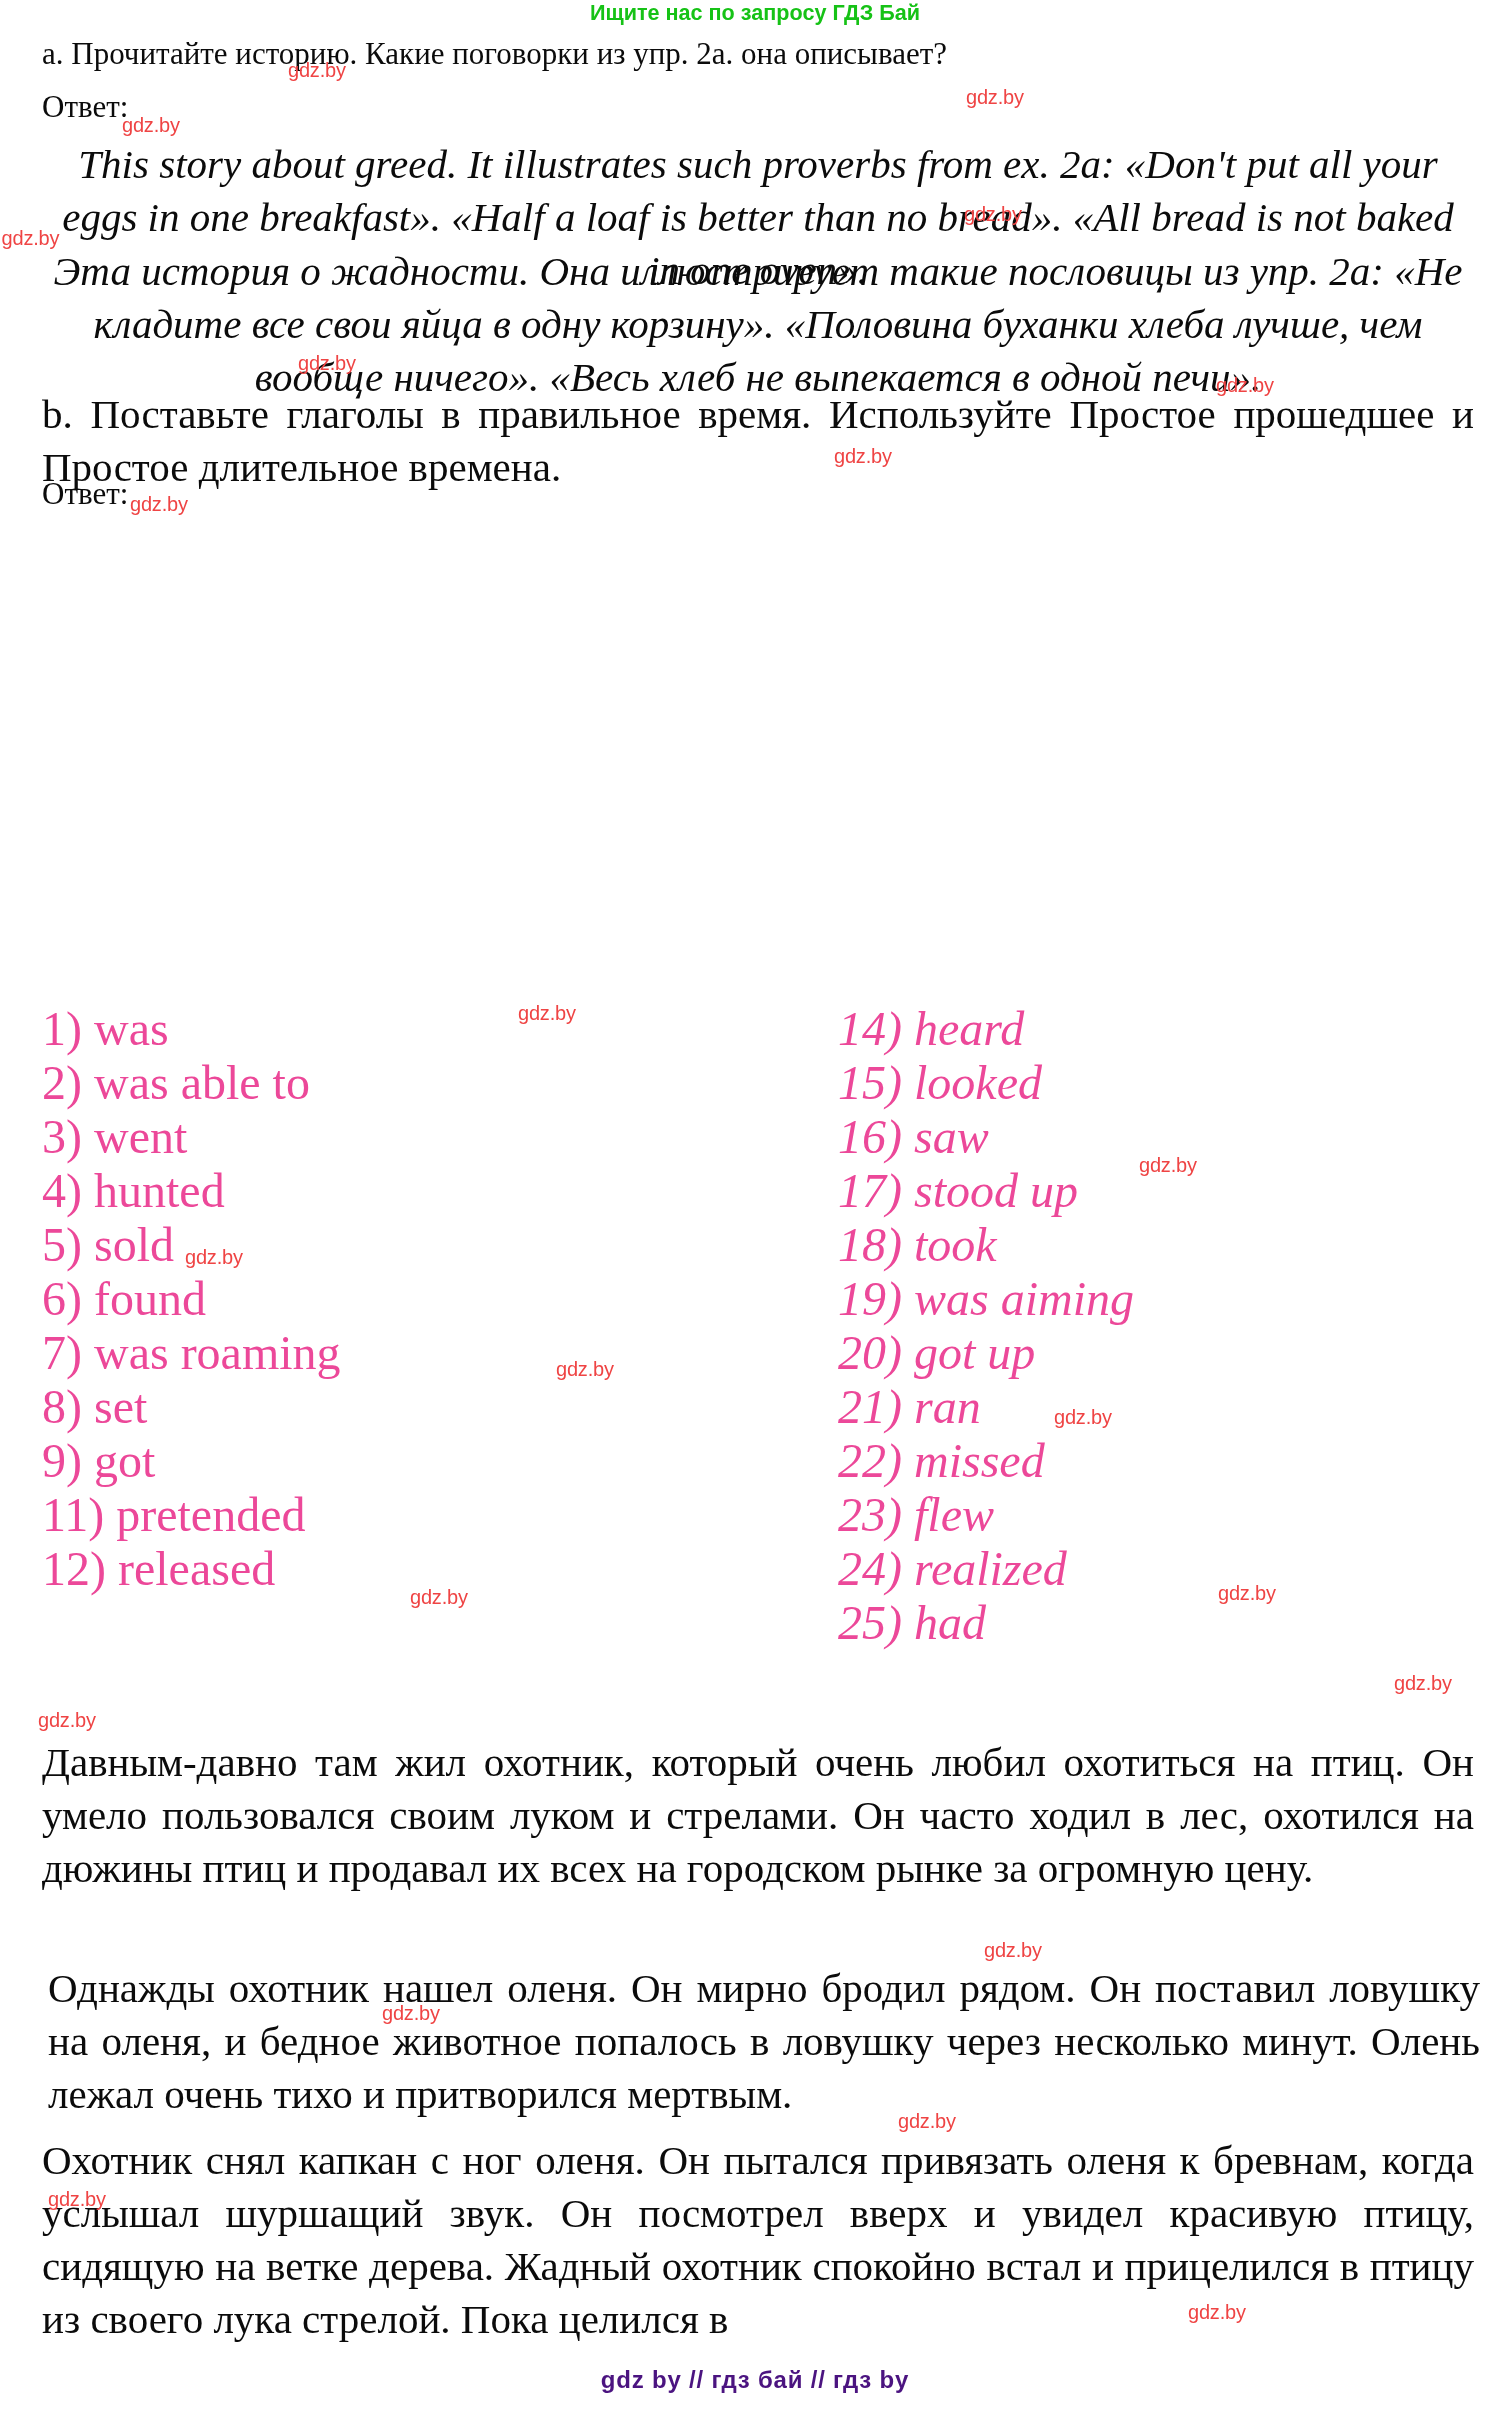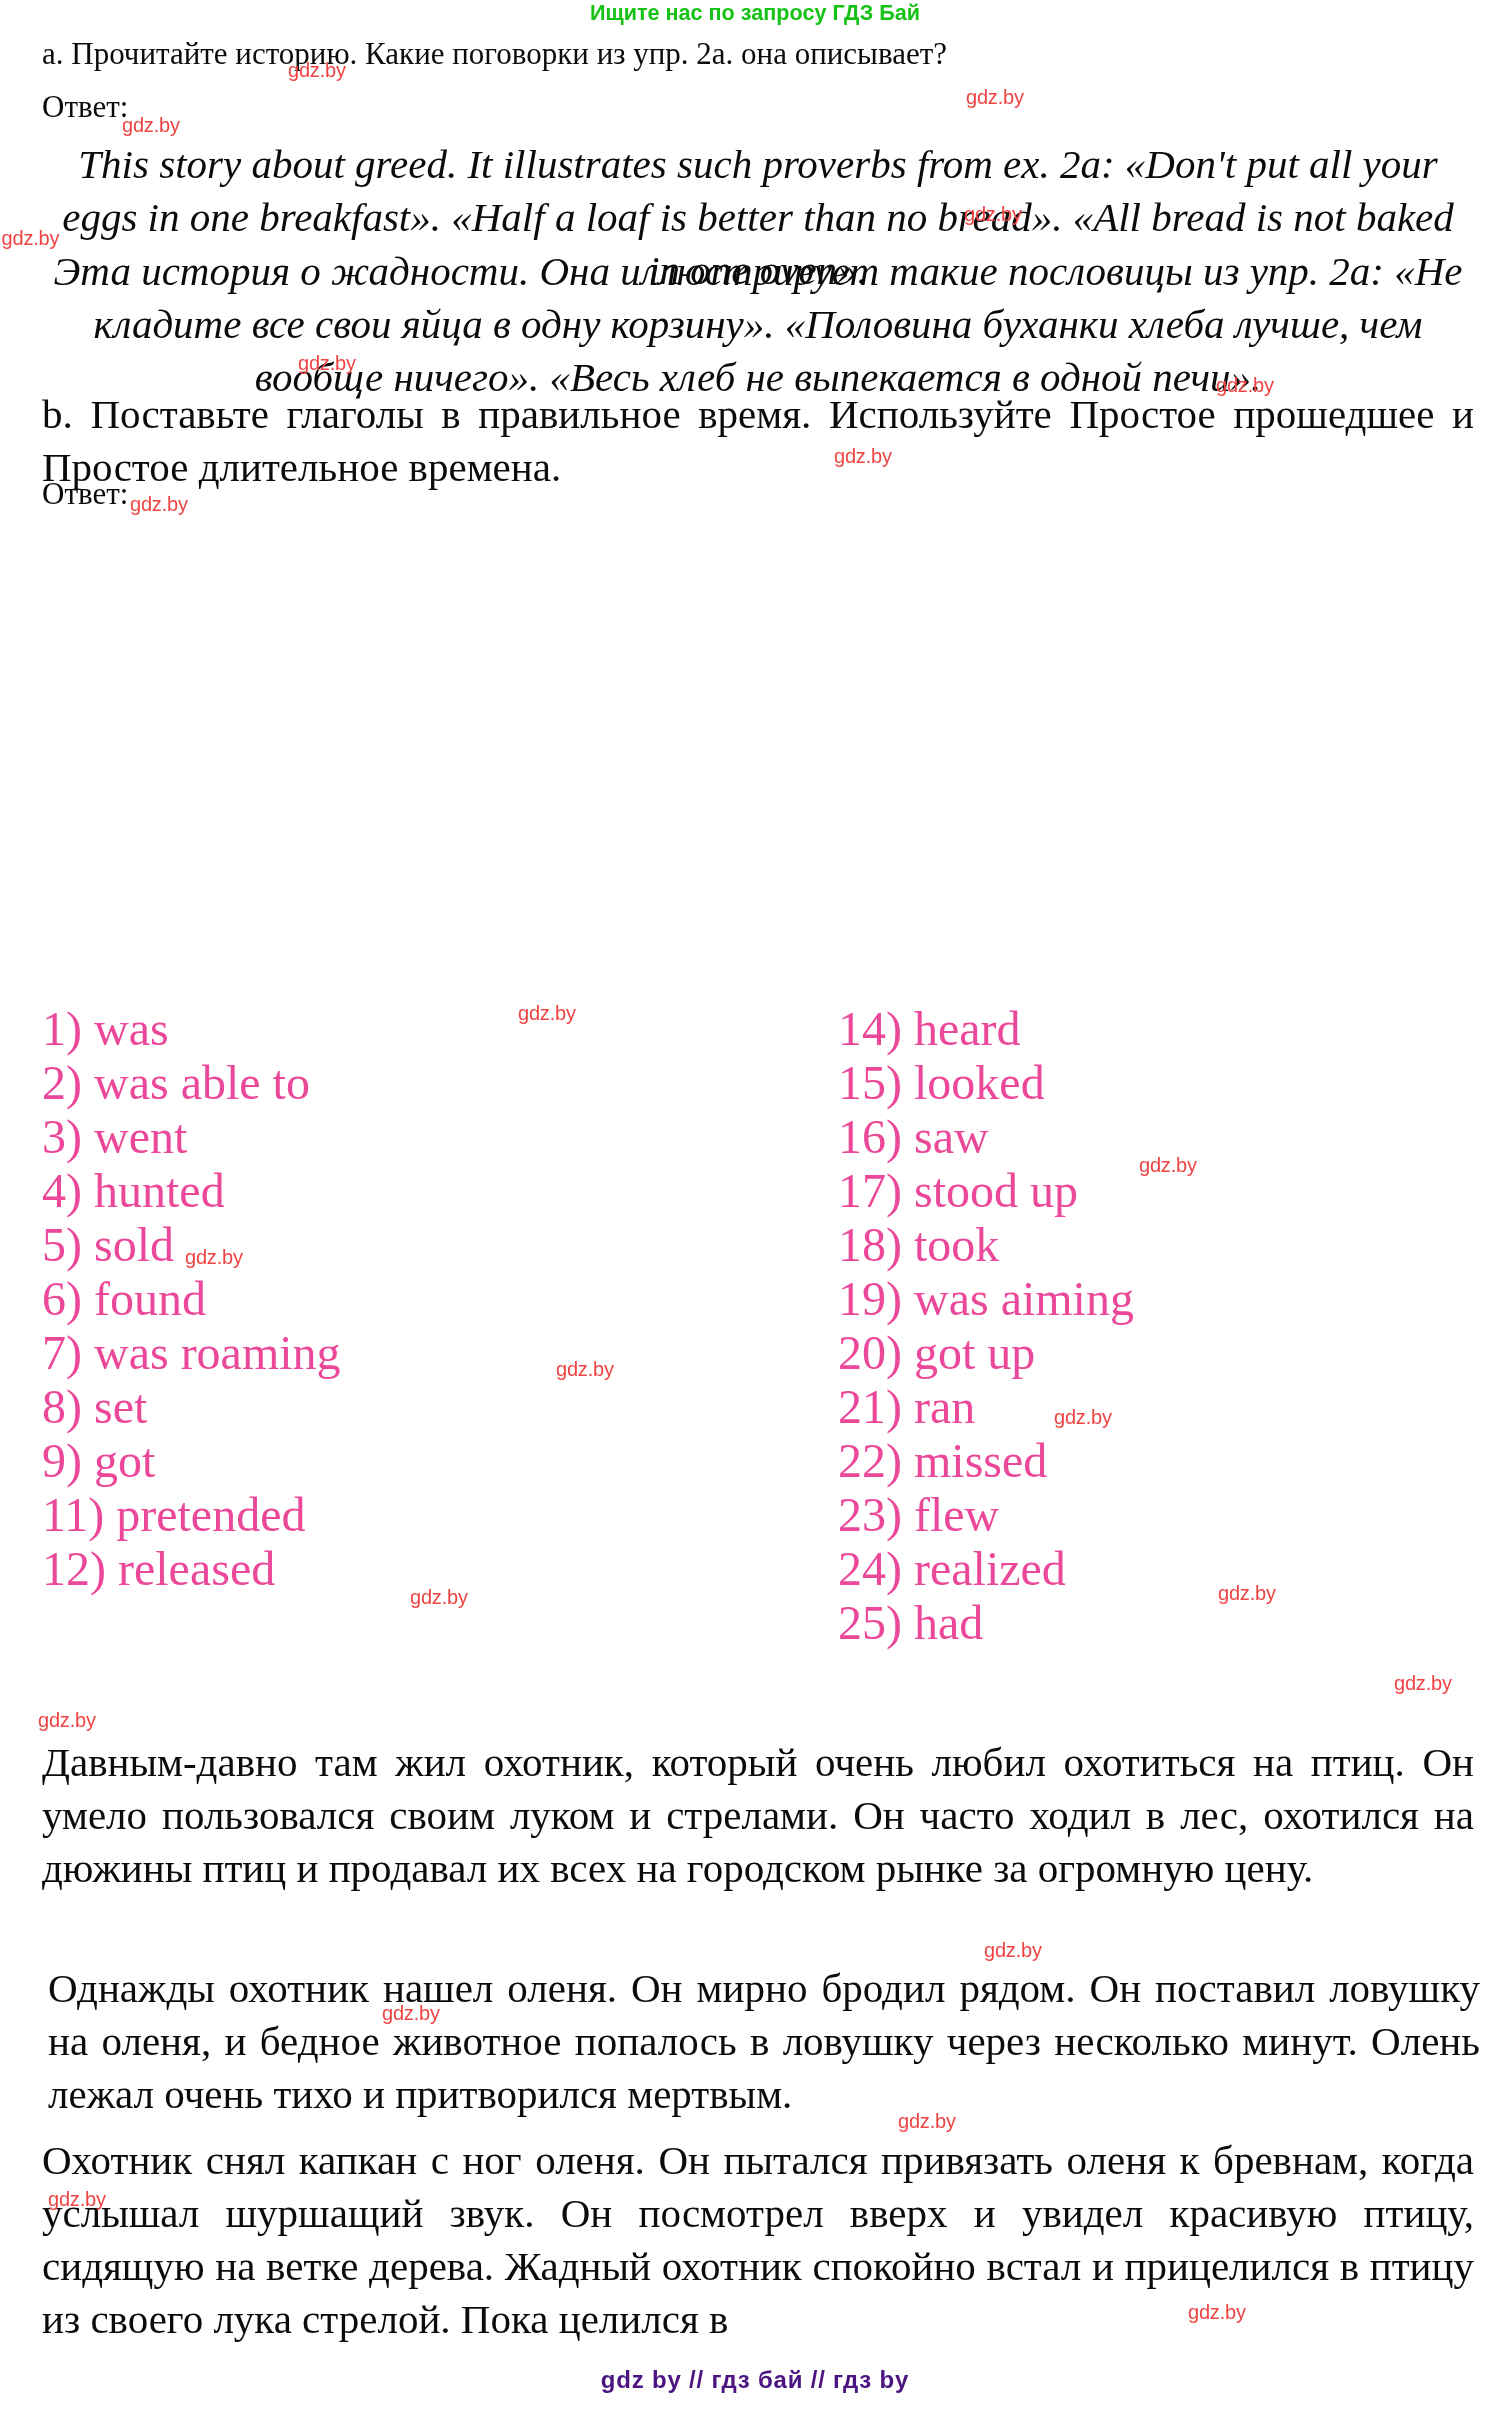--- a/index.html
+++ b/index.html
@@ -82,21 +82,21 @@
     left: 42px;
     top: 1002px;
     width: 1432px;
     height: 696px;
   }
   .col {
     position: absolute;
     top: 0;
   }
   .col.left  { left: 0px;    width: 704px; }
-  .col.right { left: 796px;  width: 636px; }
+  .col.right { left: 796px;  width: 636px; font-style: italic; }
   .ans-item {
     font-size: 48px;
     line-height: 54px;
     white-space: nowrap;
     color: #ec4899;
   }
 </style>
 </head>
 <body>
 

